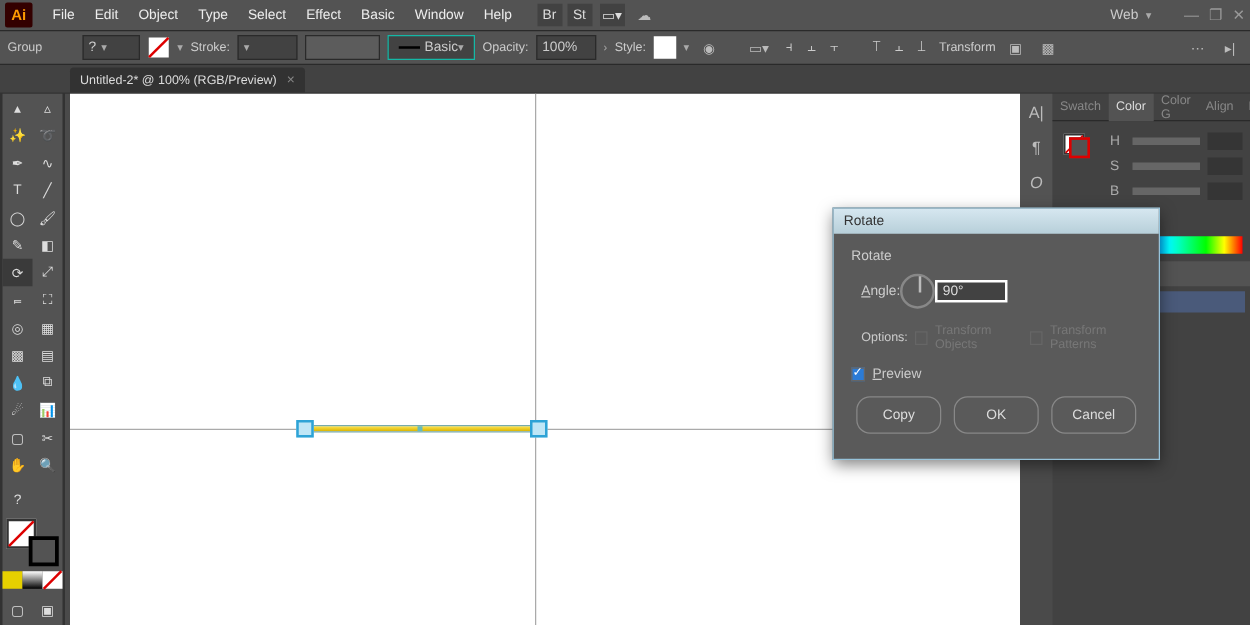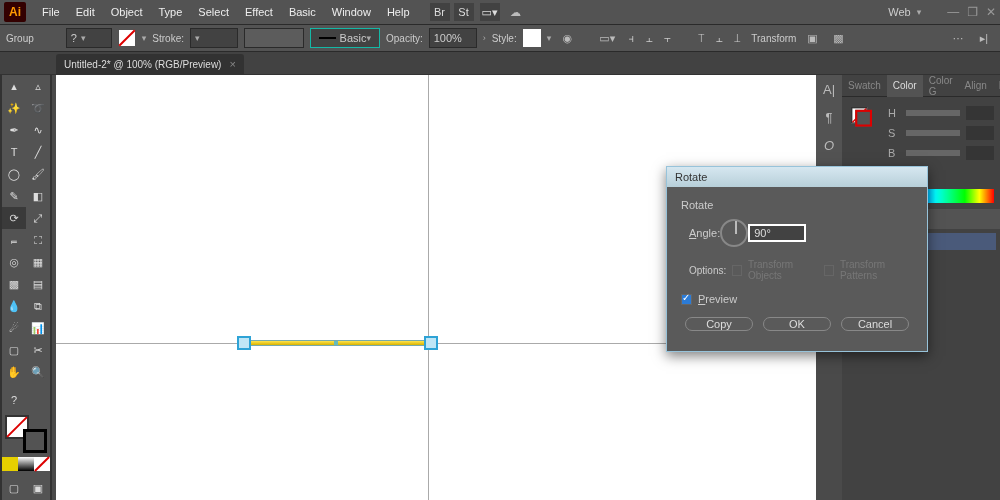--- a/index.html
+++ b/index.html
@@ -101,21 +101,21 @@
 .dial { width:28px; height:28px; border:2px solid #888; border-radius:50%; position:relative;}
 .dial::after { content:""; position:absolute; width:2px; height:13px; background:#bbb; top:0; left:13px;}
 .dlg-input { width:58px; height:18px; background:#424242; border:2px solid #ffffff; color:#ddd; padding:0 4px; font-size:11px;}
 .dlg-opts { display:flex; align-items:center; gap:6px; padding-left:8px; font-size:10px; color:#777; margin-bottom:12px;}
 .dlg-opts .lbl2 { color:#ccc;}
 .chk { width:11px; height:11px; border:1px solid #666; display:inline-block;}
 .chk.on { background:#2b7bd6; position:relative;}
 .chk.on::after{content:"✓"; position:absolute; top:-3px; left:0; color:#fff; font-size:10px;}
 .dlg-prev { display:flex; align-items:center; gap:6px; margin-bottom:12px;}
 .dlg-btns { display:flex; gap:10px; justify-content:center; padding-bottom:8px;}
-.dlg-btn { width:68px; height:14px; border:1px solid #888; border-radius:11px; display:flex; align-items:center; justify-content:center; color:#ddd; font-size:11px; background:#5a5a5a;}
+.dlg-btn { width:68px; height:30px; border:1px solid #888; border-radius:11px; display:flex; align-items:center; justify-content:center; color:#ddd; font-size:11px; background:#5a5a5a;}
 </style>
 </head>
 <body>
 
 <div class="menubar">
   <div class="ai-logo">Ai</div>
   <div class="mi">File</div>
   <div class="mi">Edit</div>
   <div class="mi">Object</div>
   <div class="mi">Type</div>

